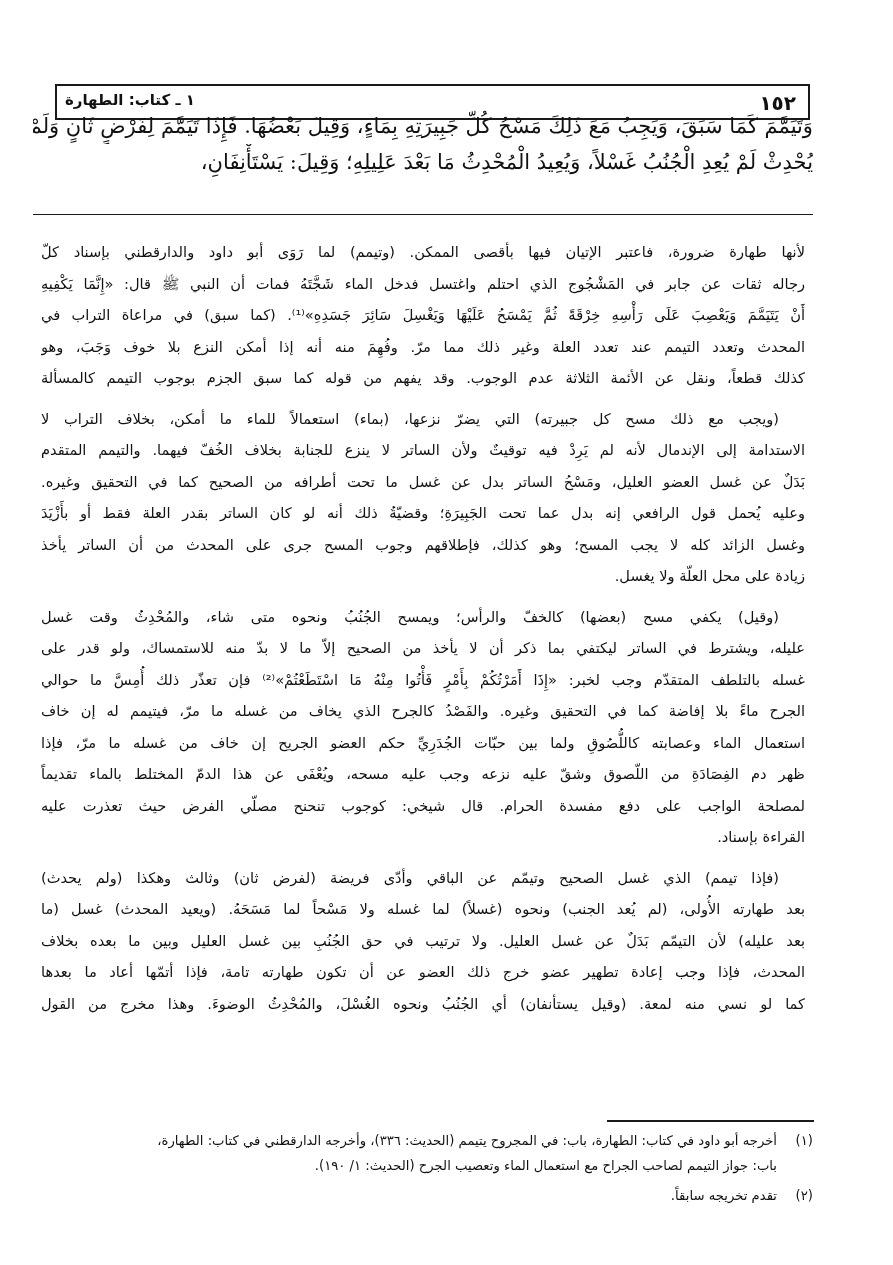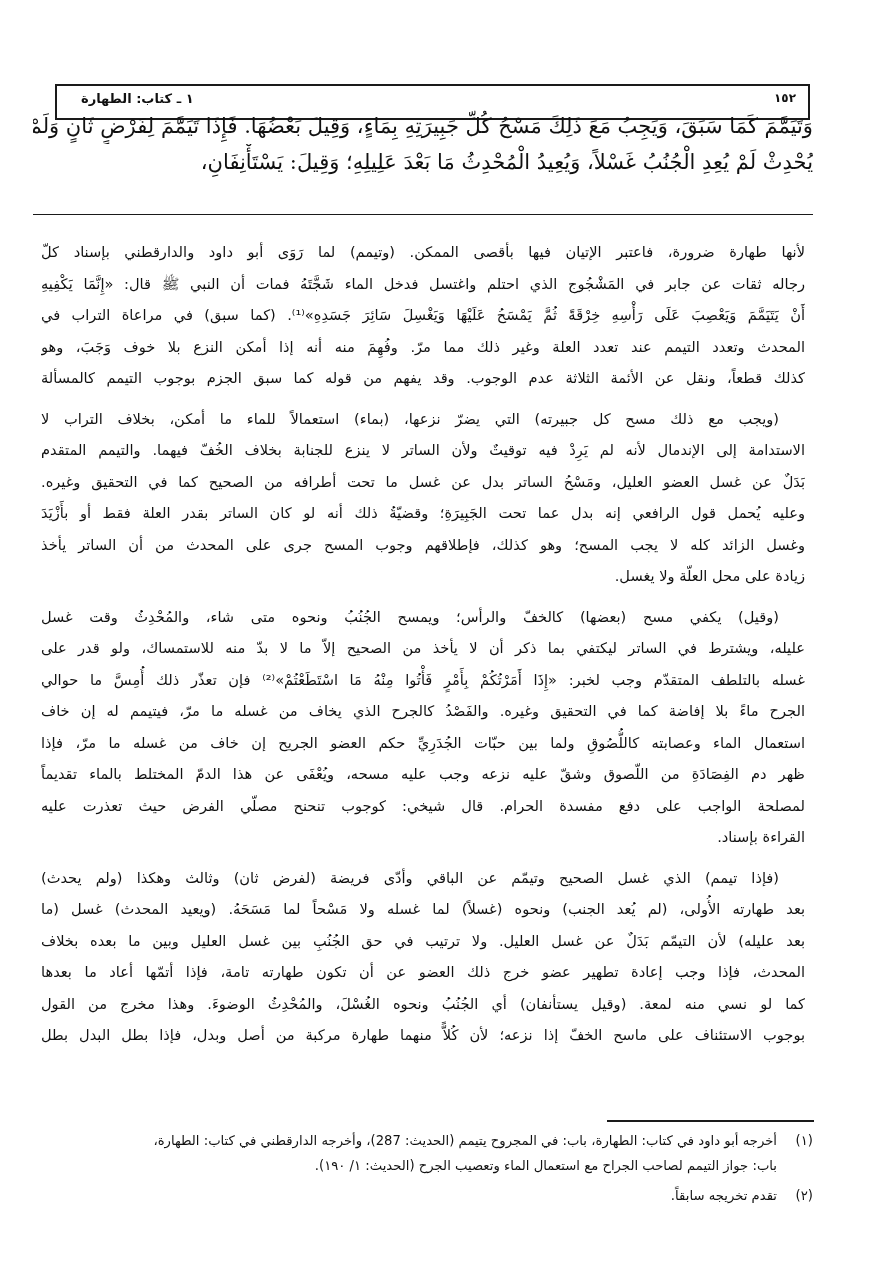--- a/index.html
+++ b/index.html
@@ -9,25 +9,25 @@
     }
     .page { position: absolute; left: 0; top: 0; width: 893px; height: 1265px; }
 
     
     .header-frame {
       position: absolute; left: 55px; top: 84px; width: 755px; height: 36px;
       border: 2px solid #1a1a1a; box-sizing: border-box; direction: rtl;
     }
     .header-frame .pageno {
       position: absolute; right: 12px; top: 5px;
-      font-family: "DejaVu Sans", sans-serif; font-weight: bold; font-size: 12px;
+      font-family: "DejaVu Sans", sans-serif; font-weight: bold; font-size: 20px;
     }
     .header-frame .booktitle {
-      position: absolute; left: 24px; top: 5px;
-      font-family: "DejaVu Sans", sans-serif; font-weight: bold; font-size: 13px;
+      position: absolute; left: 8px; top: 5px;
+      font-family: "DejaVu Sans", sans-serif; font-weight: bold; font-size: 15px;
     }
 
     
     .matn {
       position: absolute; left: 33px; top: 108px; width: 780px;
       direction: rtl; text-align: justify;
       font-family: "DejaVu Serif", serif; font-size: 21px; line-height: 36px;
     }
     .line { display: block; white-space: nowrap; overflow: hidden; text-align: justify; text-align-last: justify; }
     .line.last { text-align-last: right; }
@@ -104,30 +104,29 @@
       <span class="line">ظهر دم الفِصَادَةِ من اللّصوق وشقّ عليه نزعه وجب عليه مسحه، ويُعْفَى عن هذا الدمّ المختلط بالماء تقديماً</span>
       <span class="line">لمصلحة الواجب على دفع مفسدة الحرام. قال شيخي: كوجوب تنحنح مصلّي الفرض حيث تعذرت عليه</span>
       <span class="line last">القراءة بإسناد.</span>
     </div>
     <div class="para">
       <span class="line first">(فإذا تيمم) الذي غسل الصحيح وتيمّم عن الباقي وأدّى فريضة (لفرض ثان) وثالث وهكذا (ولم يحدث)</span>
       <span class="line">بعد طهارته الأُولى، (لم يُعد الجنب) ونحوه (غسلاً) لما غسله ولا مَسْحاً لما مَسَحَهُ. (ويعيد المحدث) غسل (ما</span>
       <span class="line">بعد عليله) لأن التيمّم بَدَلٌ عن غسل العليل. ولا ترتيب في حق الجُنُبِ بين غسل العليل وبين ما بعده بخلاف</span>
       <span class="line">المحدث، فإذا وجب إعادة تطهير عضو خرج ذلك العضو عن أن تكون طهارته تامة، فإذا أتمّها أعاد ما بعدها</span>
       <span class="line">كما لو نسي منه لمعة. (وقيل يستأنفان) أي الجُنُبُ ونحوه الغُسْلَ، والمُحْدِثُ الوضوءَ. وهذا مخرج من القول</span>
-      <span class="line">بوجوب الاستئناف على ماسح الخفّ إذا نزعه؛ لأن كُلاًّ منهما طهارة مركبة من أصل وبدل، فإذا بطل البدل بطل</span>
     </div>
   </div>
 
   <div class="fn-rule"></div>
 
   <div class="footnotes">
     <div class="fn">
       <span class="cont" style="padding-right:0">
-        <span class="num">(١)</span><span>أخرجه أبو داود في كتاب: الطهارة، باب: في المجروح يتيمم (الحديث: 287)، وأخرجه الدارقطني في كتاب: الطهارة،</span>
+        <span class="num">(١)</span><span>أخرجه أبو داود في كتاب: الطهارة، باب: في المجروح يتيمم (الحديث: ٣٣٦)، وأخرجه الدارقطني في كتاب: الطهارة،</span>
       </span>
       <span class="cont">باب: جواز التيمم لصاحب الجراح مع استعمال الماء وتعصيب الجرح (الحديث: ١/ ١٩٠).</span>
     </div>
     <div class="fn">
       <span class="cont" style="padding-right:0">
         <span class="num">(٢)</span><span>تقدم تخريجه سابقاً.</span>
       </span>
     </div>
   </div>
 

